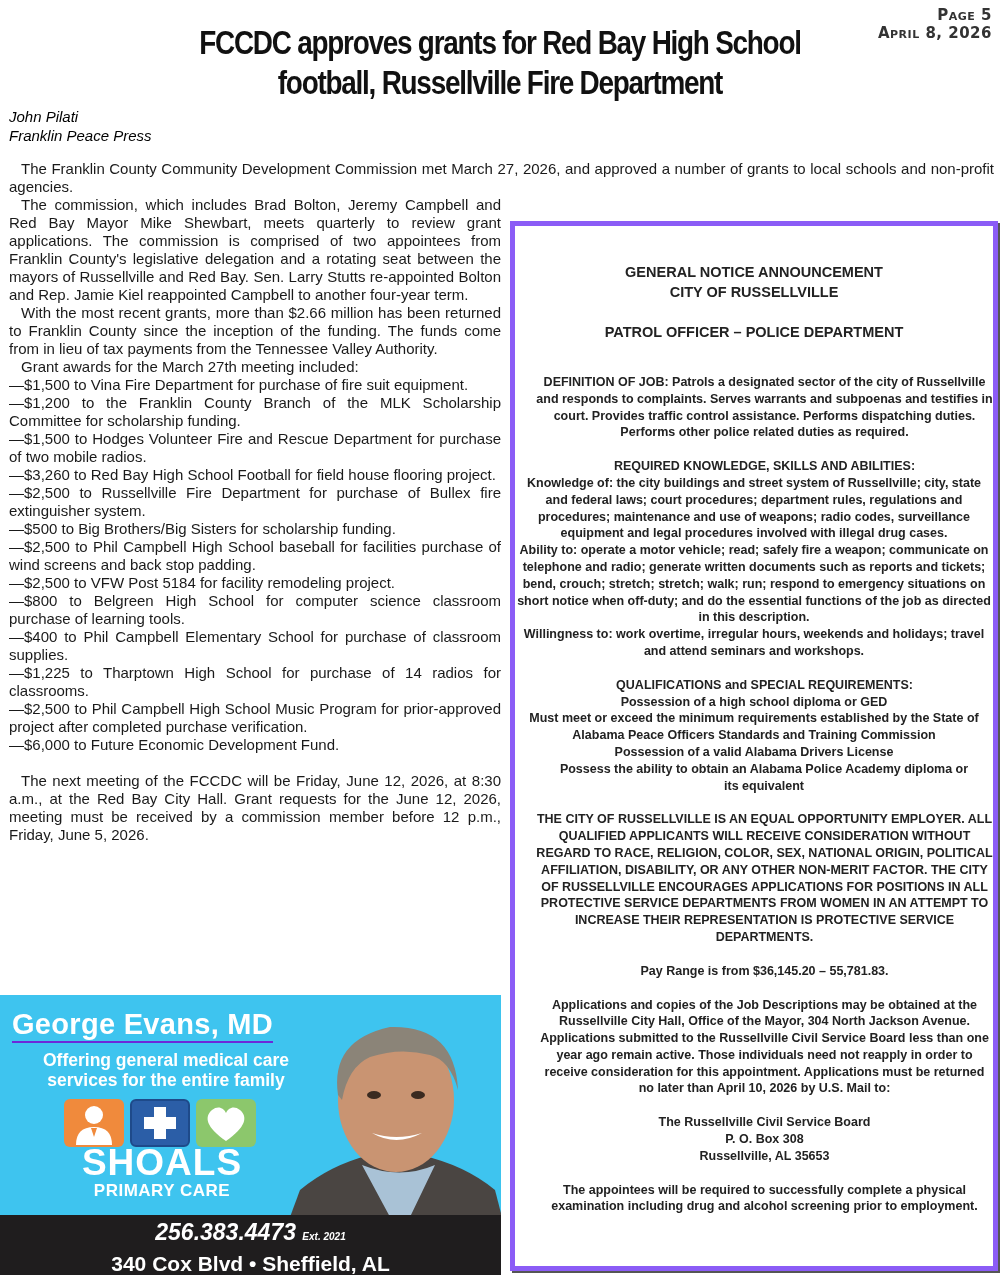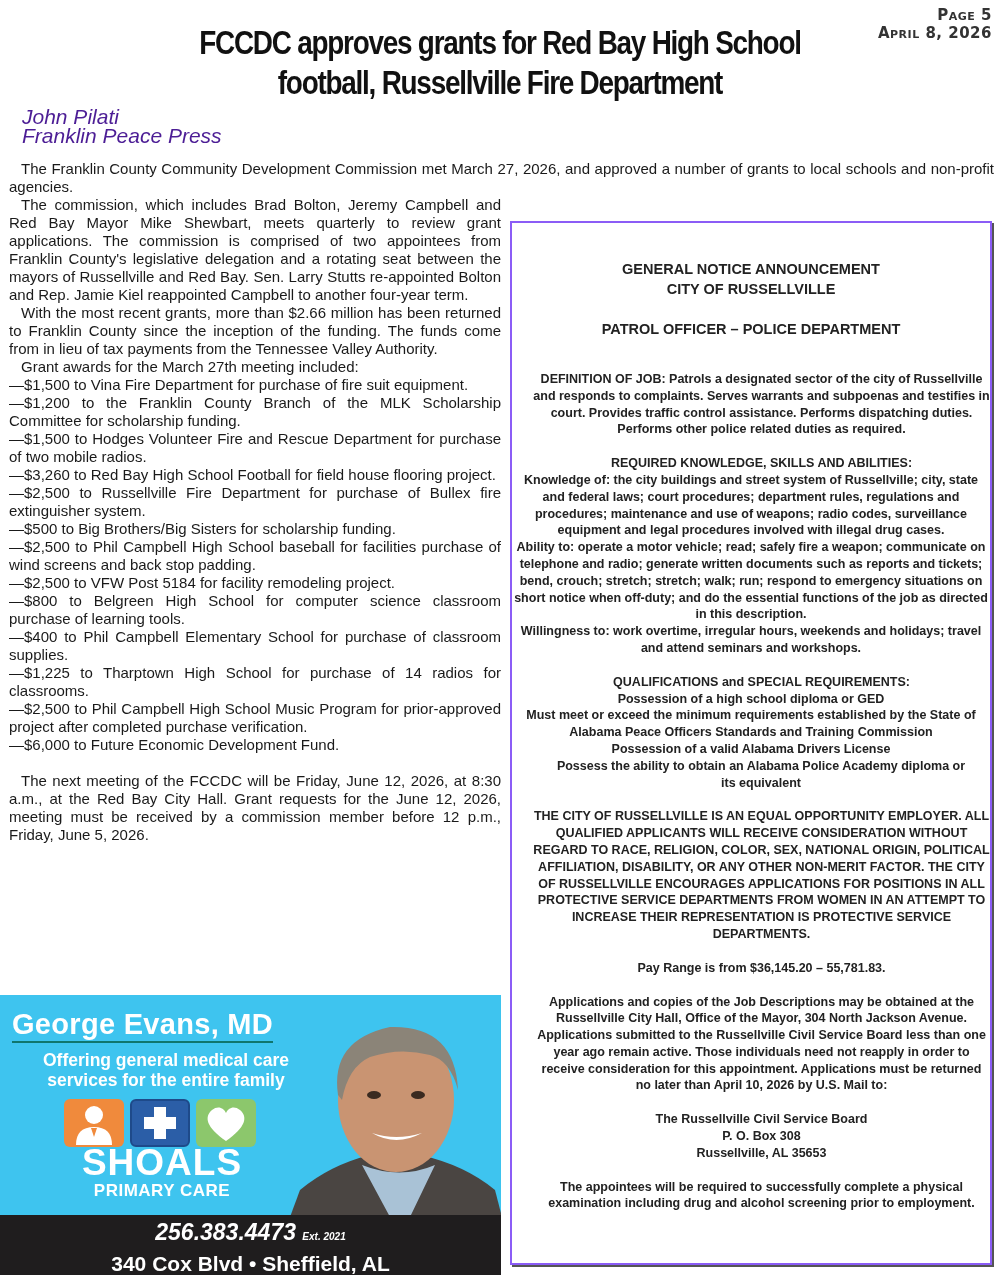--- a/index.html
+++ b/index.html
@@ -1,31 +1,31 @@
 <!DOCTYPE html>
 <html><head>
 <meta charset="utf-8">
 <style>
   html, body { margin: 0; padding: 0; background: #fff; }
   body { width: 1000px; height: 1275px; position: relative; overflow: hidden; color: #1a1a1a; font-family: "Liberation Sans", sans-serif; }
   .page-meta { position: absolute; right: 8px; top: 6px; text-align: right; font-family: "DejaVu Sans", sans-serif; font-weight: bold; font-size: 15px; letter-spacing: 0.5px; line-height: 18px; font-variant: small-caps; color: #333; }
   .headline { position: absolute; left: 90px; width: 820px; top: 22px; text-align: center; font-family: "Liberation Sans", sans-serif; font-weight: bold; font-size: 34px; line-height: 40px; letter-spacing: -1.5px; color: #111; transform: scaleX(0.82); transform-origin: center top; }
   .headline .line { display: block; white-space: nowrap; }
-  .byline { position: absolute; left: 22px; top: 107px; font-style: italic; font-size: 21px; line-height: 19px; color: #4c1d95; }
+  .byline { position: absolute; left: 9px; top: 107px; font-style: italic; font-size: 15px; line-height: 19px; color: #000000; }
   .intro { position: absolute; left: 9px; top: 160px; width: 985px; font-size: 15px; line-height: 18px; text-align: justify; }
   .col-left { position: absolute; left: 9px; top: 196px; width: 492px; font-size: 15px; line-height: 18px; text-align: justify; }
   .col-left p { margin: 0; }
   .indent { text-indent: 12px; }
   .gap { height: 18px; }
-  .notice { position: absolute; left: 510px; top: 221px; width: 478px; height: 1040px; border: 2px solid #8b5cf6; box-shadow: 2px 2px 0 #555; background: #fff; text-align: center; font-weight: bold; font-size: 12.5px; line-height: 16.8px; color: #222; }
+  .notice { position: absolute; left: 510px; top: 221px; width: 478px; height: 1040px; border: 5px solid #8b5cf6; box-shadow: 2px 2px 0 #555; background: #fff; text-align: center; font-weight: bold; font-size: 12.5px; line-height: 16.8px; color: #222; }
   .notice .title { font-size: 14.5px; line-height: 20px; }
   .notice p { margin: 0; }
   .notice .blk { margin-top: 17px; padding-left: 21px; }
   .ad { position: absolute; left: 0; top: 995px; width: 501px; height: 280px; background: #3ec4ef; overflow: hidden; }
-  .ad .doctor-name { position: absolute; left: 12px; top: 12px; font-weight: bold; font-size: 29px; color: #fff; letter-spacing: 0.3px; border-bottom: 2px solid #0f766e; line-height: 34px; }
+  .ad .doctor-name { position: absolute; left: 12px; top: 12px; font-weight: bold; font-size: 29px; color: #fff; letter-spacing: 0.3px; border-bottom: 2px solid #6d28d9; line-height: 34px; }
   .ad .tagline { position: absolute; left: 10px; top: 55px; width: 312px; text-align: center; font-weight: bold; font-size: 17.5px; line-height: 20px; color: #fff; }
   .ad .icons { position: absolute; left: 64px; top: 104px; display: flex; gap: 6px; }
   .ad .tile { width: 60px; height: 48px; border-radius: 6px; position: relative; }
   .tile.orange { background: #f08a3c; }
   .tile.blue { background: #2b5ea7; border: 2px solid #1e4a8a; width: 56px; height: 44px; }
   .tile.green { background: #8cc76c; }
   .ad .brand { position: absolute; left: 64px; top: 150px; width: 196px; text-align: center; color: #fff; font-weight: bold; }
   .brand .b1 { font-size: 37px; line-height: 36px; letter-spacing: 1px; }
   .brand .b2 { font-size: 17px; line-height: 20px; letter-spacing: 0.5px; }
   .ad .photo { position: absolute; left: 290px; top: 20px; width: 212px; height: 202px; }

